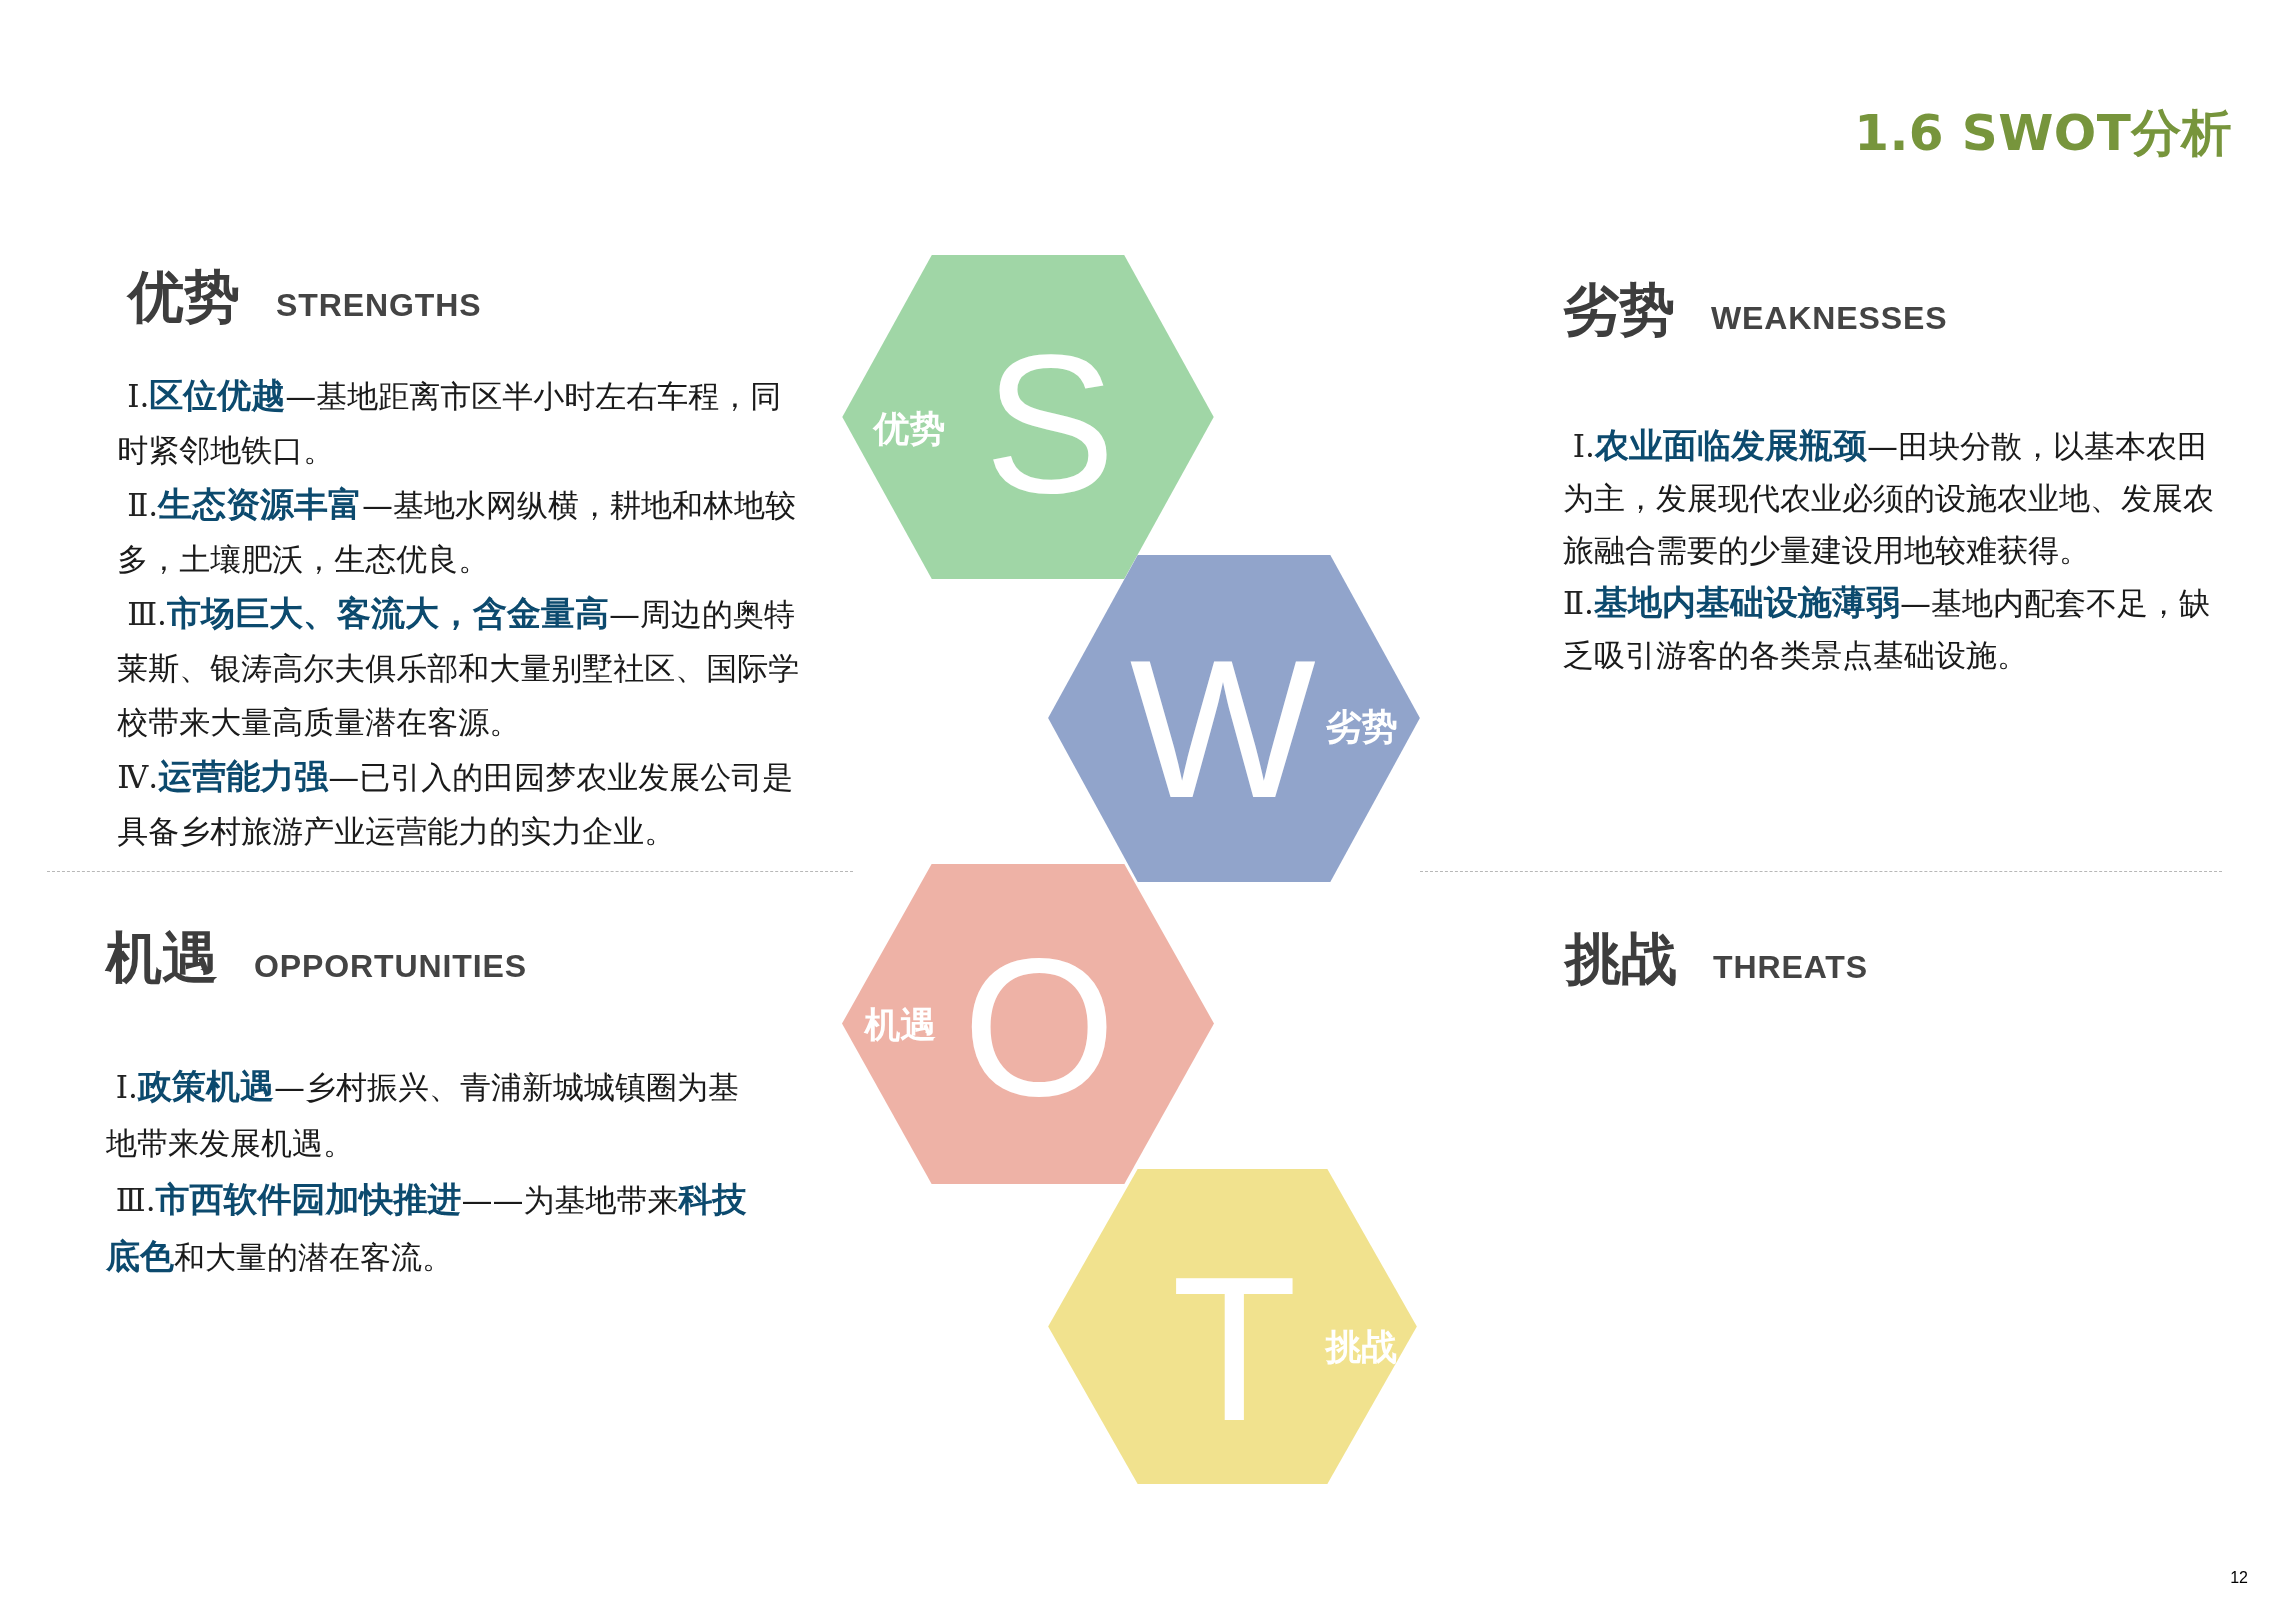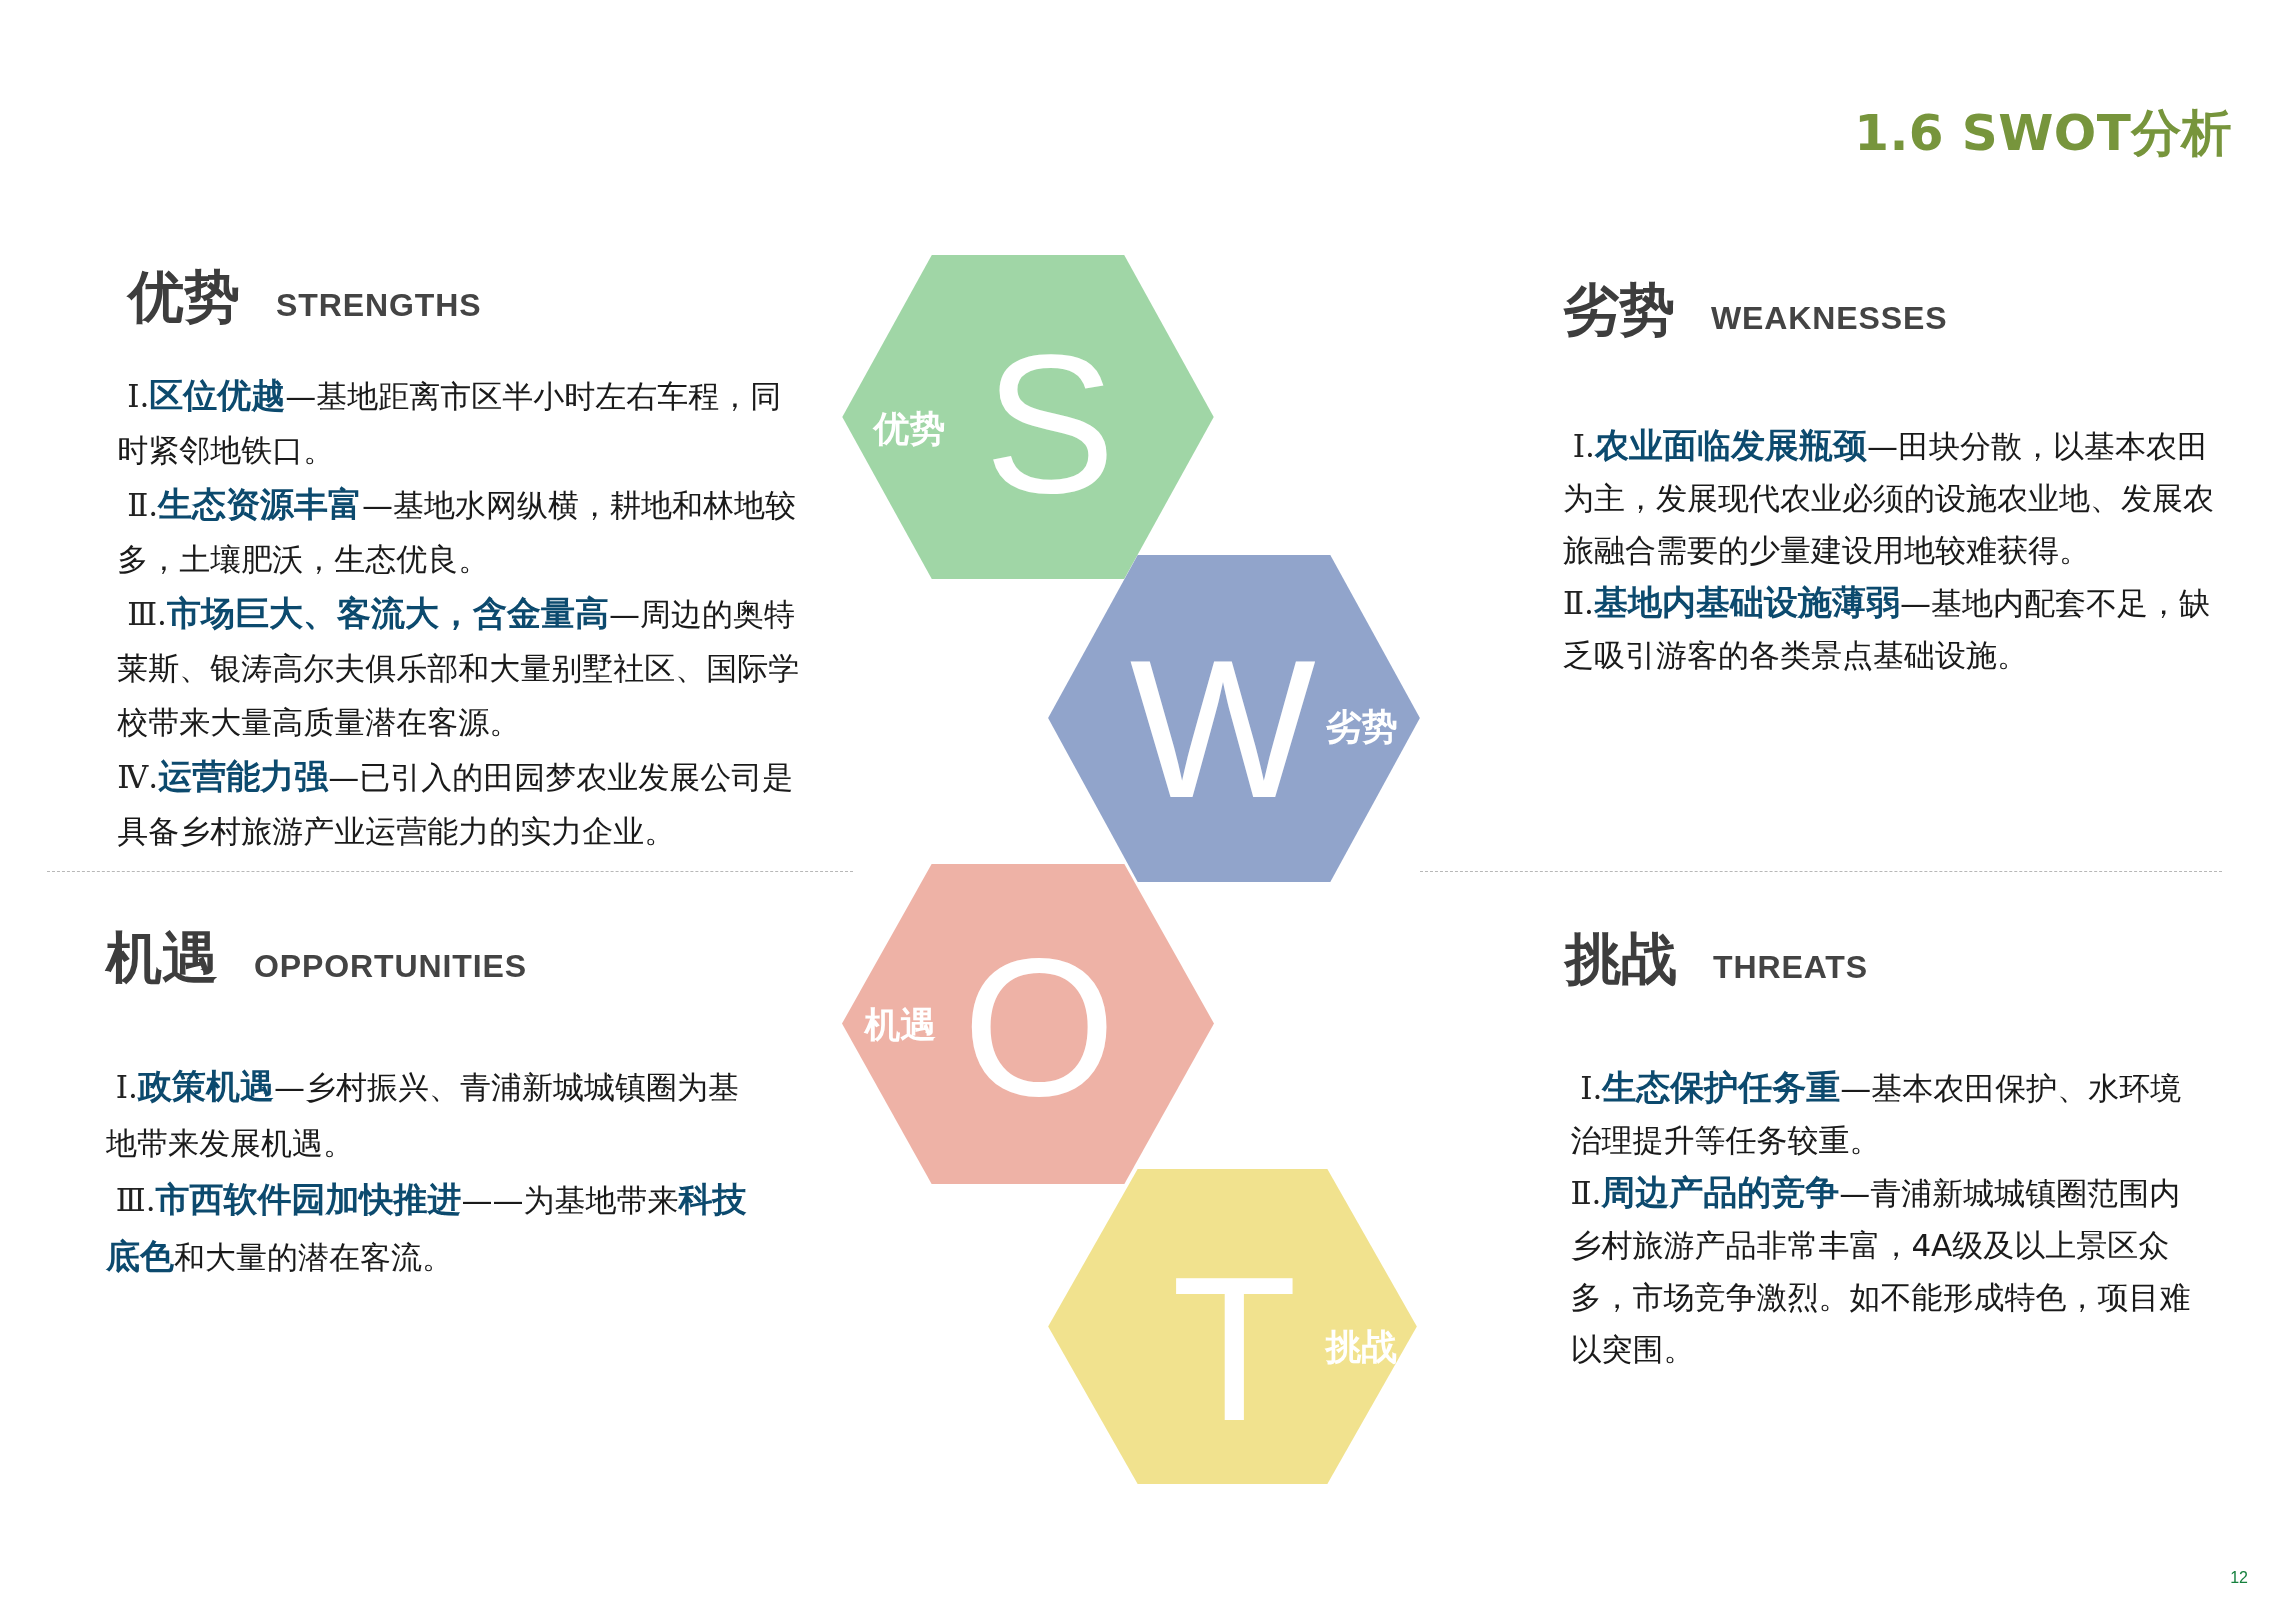--- a/index.html
+++ b/index.html
@@ -1,20 +1,20 @@
 <!DOCTYPE html>
 <html style="font-size:14.3px"><head>
 <meta charset="utf-8">
 <style>
   html, body { margin: 0; padding: 0; background: #ffffff; }
   body { width: 2293px; height: 1621px; position: relative; overflow: hidden;
          font-family: "DejaVu Sans", "Liberation Sans", sans-serif; color: #222; }
   .page-title { position: absolute; top: 100px; right: 61px; font-size: 50px; font-weight: bold;
                 color: #77953c; letter-spacing: 0.4px; font-family: "DejaVu Sans", sans-serif; text-align: center; }
-  .page-number { position: absolute; right: 45px; bottom: 34px; font-size: 16px; color: #15803d;
+  .page-number { position: absolute; right: 45px; bottom: 34px; font-size: 16px; color: #000000;
                  font-family: "Liberation Sans", sans-serif; }
 
   .section { position: absolute; }
   .sec-head { display: flex; align-items: baseline; white-space: nowrap; }
   .sec-cn { font-size: 56px; font-weight: bold; color: #3d3d3d; font-family: "DejaVu Sans", sans-serif; }
   .sec-en { font-size: 32px; font-weight: bold; color: #444; margin-left: 36px;
             font-family: "Liberation Sans", sans-serif; letter-spacing: 0.9px; }
 
   .items { font-size: 31px; line-height: 54px; color: #1a1a1a; }
   .item { margin: 0; }
@@ -68,24 +68,20 @@
   </div>
 </div>
 
 <div class="divider" style="left:1420px; top:871px; width:802px;"></div>
 
 <div class="section" style="left:1565px; top:922px; width:645px;">
   <div class="sec-head">
     <span class="sec-cn">挑战</span>
     <span class="sec-en">THREATS</span>
   </div>
-  <div class="items" style="margin-top:63px; line-height:52px; margin-left:5.4px;">
-    <p class="item">&nbsp;<span class="num">Ⅰ.</span><span class="hl">生态保护任务重</span><span>—基本农田保护、水环境治理提升等任务较重。</span></p>
-    <p class="item"><span class="num">Ⅱ.</span><span class="hl">周边产品的竞争</span><span>—青浦新城城镇圈范围内乡村旅游产品非常丰富，4A级及以上景区众多，市场竞争激烈。如不能形成特色，项目难以突围。</span></p>
-  </div>
 </div>
 
 <div class="hex-wrap" style="left:842px; top:255px;">
   <svg width="372" height="324" viewBox="0 0 415 362">
     <polygon points="100,0 315,0 415,181 315,362 100,362 0,181" fill="#a0d6a6"></polygon>
     <text x="232" y="265" text-anchor="middle" font-family="Liberation Sans, sans-serif" font-size="220" fill="#ffffff">S</text>
     <text x="75" y="208" text-anchor="middle" font-family="DejaVu Sans, sans-serif" font-weight="bold" font-size="40" fill="#ffffff">优势</text>
   </svg>
 </div>
 

